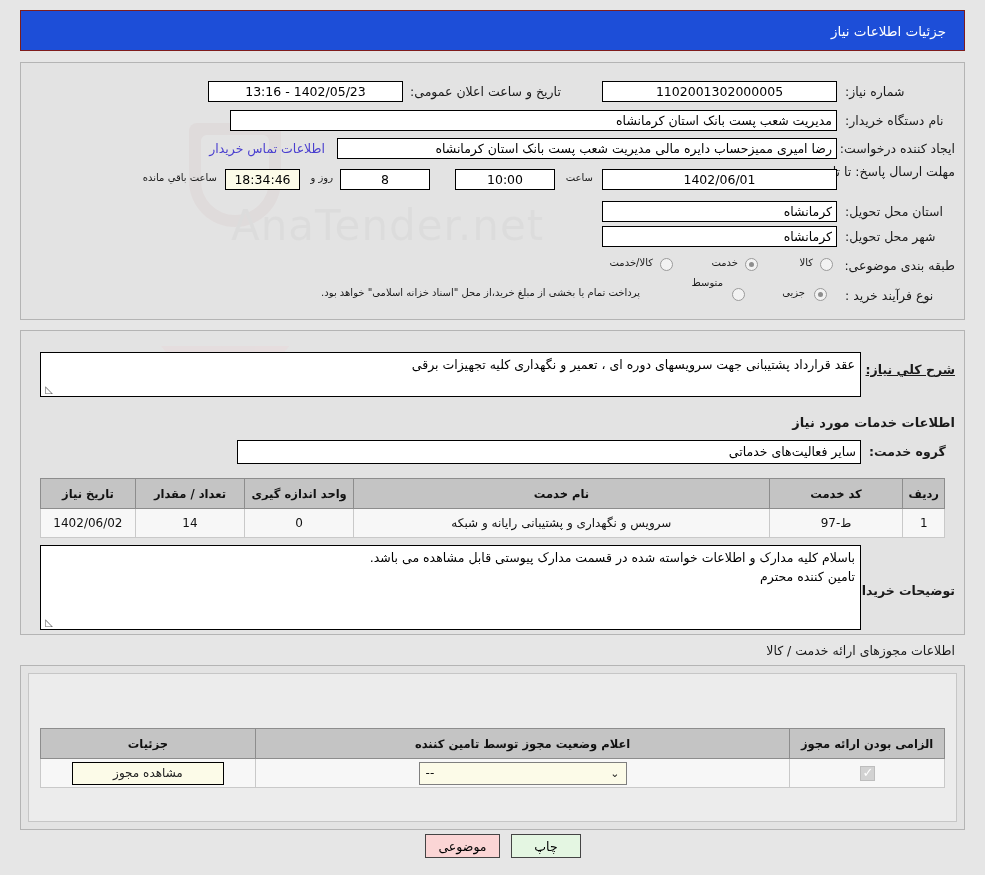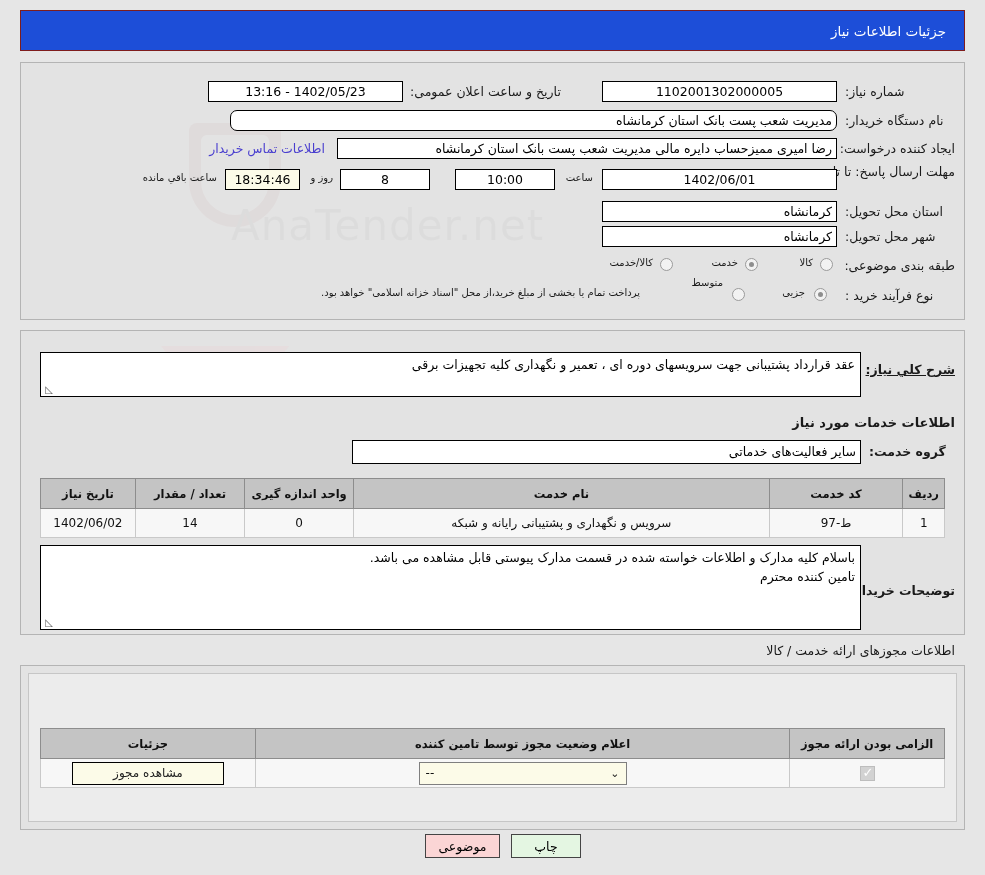--- a/index.html
+++ b/index.html
@@ -157,21 +157,21 @@
     </div>
   </div>
 
   <div class="lbl" style="right:30px; top:84px; width:110px;">شماره نیاز:</div>
   <div class="fld" style="right:148px; top:81px; width:235px;">1102001302000005</div>
 
   <div class="lbl" style="right:400px; top:84px; width:175px;">تاریخ و ساعت اعلان عمومی:</div>
   <div class="fld" style="right:582px; top:81px; width:195px;">1402/05/23 - 13:16</div>
 
   <div class="lbl" style="right:30px; top:113px; width:110px;">نام دستگاه خریدار:</div>
-  <div class="fld rt" style="right:148px; top:110px; width:607px;border-radius:7px;">مدیریت شعب پست بانک استان کرمانشاه</div>
+  <div class="fld rt" style="right:148px; top:110px; width:607px;">مدیریت شعب پست بانک استان کرمانشاه</div>
 
   <div class="lbl" style="right:30px; top:141px; width:110px;">ایجاد کننده درخواست:</div>
   <div class="fld rt" style="right:148px; top:138px; width:500px;">رضا امیری ممیزحساب دایره مالی مدیریت شعب پست بانک استان کرمانشاه</div>
   <div class="link" style="right:660px; top:141px;">اطلاعات تماس خریدار</div>
 
   <div class="lbl" style="right:30px; top:165px; width:110px; line-height:14px;">مهلت ارسال پاسخ: تا تاریخ:</div>
   <div class="fld" style="right:148px; top:169px; width:235px;">1402/06/01</div>
   <div class="plain" style="right:392px; top:172px;">ساعت</div>
   <div class="fld" style="right:430px; top:169px; width:100px;">10:00</div>
   <div class="fld" style="right:555px; top:169px; width:90px;">8</div>
@@ -209,21 +209,21 @@
 
   <div class="lbl b" style="right:30px; top:362px; width:86px;text-decoration:underline;">شرح کلي نياز:</div>
   <div class="ta" style="right:124px; top:352px; width:821px; height:45px;">
     <span>عقد قرارداد پشتیبانی جهت سرویسهای دوره ای ، تعمیر و نگهداری کلیه تجهیزات برقی</span>
     <span class="grip">◺</span>
   </div>
 
   <div class="lbl b" style="right:30px; top:415px; font-size:13px;">اطلاعات خدمات مورد نیاز</div>
 
   <div class="lbl b" style="right:30px; top:444px; width:86px;">گروه خدمت:</div>
-  <div class="fld rt" style="right:124px; top:440px; width:509px; height:24px; line-height:22px;">سایر فعالیت‌های خدماتی</div>
+  <div class="fld rt" style="right:124px; top:440px; width:624px; height:24px; line-height:22px;">سایر فعالیت‌های خدماتی</div>
 
   <table class="grid" style="right:40px; top:478px; width:905px;">
     <thead>
       <tr>
         <th style="width:35px;">ردیف</th>
         <th style="width:135px;">کد خدمت</th>
         <th style="width:420px;">نام خدمت</th>
         <th style="width:110px;">واحد اندازه گیری</th>
         <th style="width:110px;">تعداد / مقدار</th>
         <th style="width:95px;">تاریخ نیاز</th>

